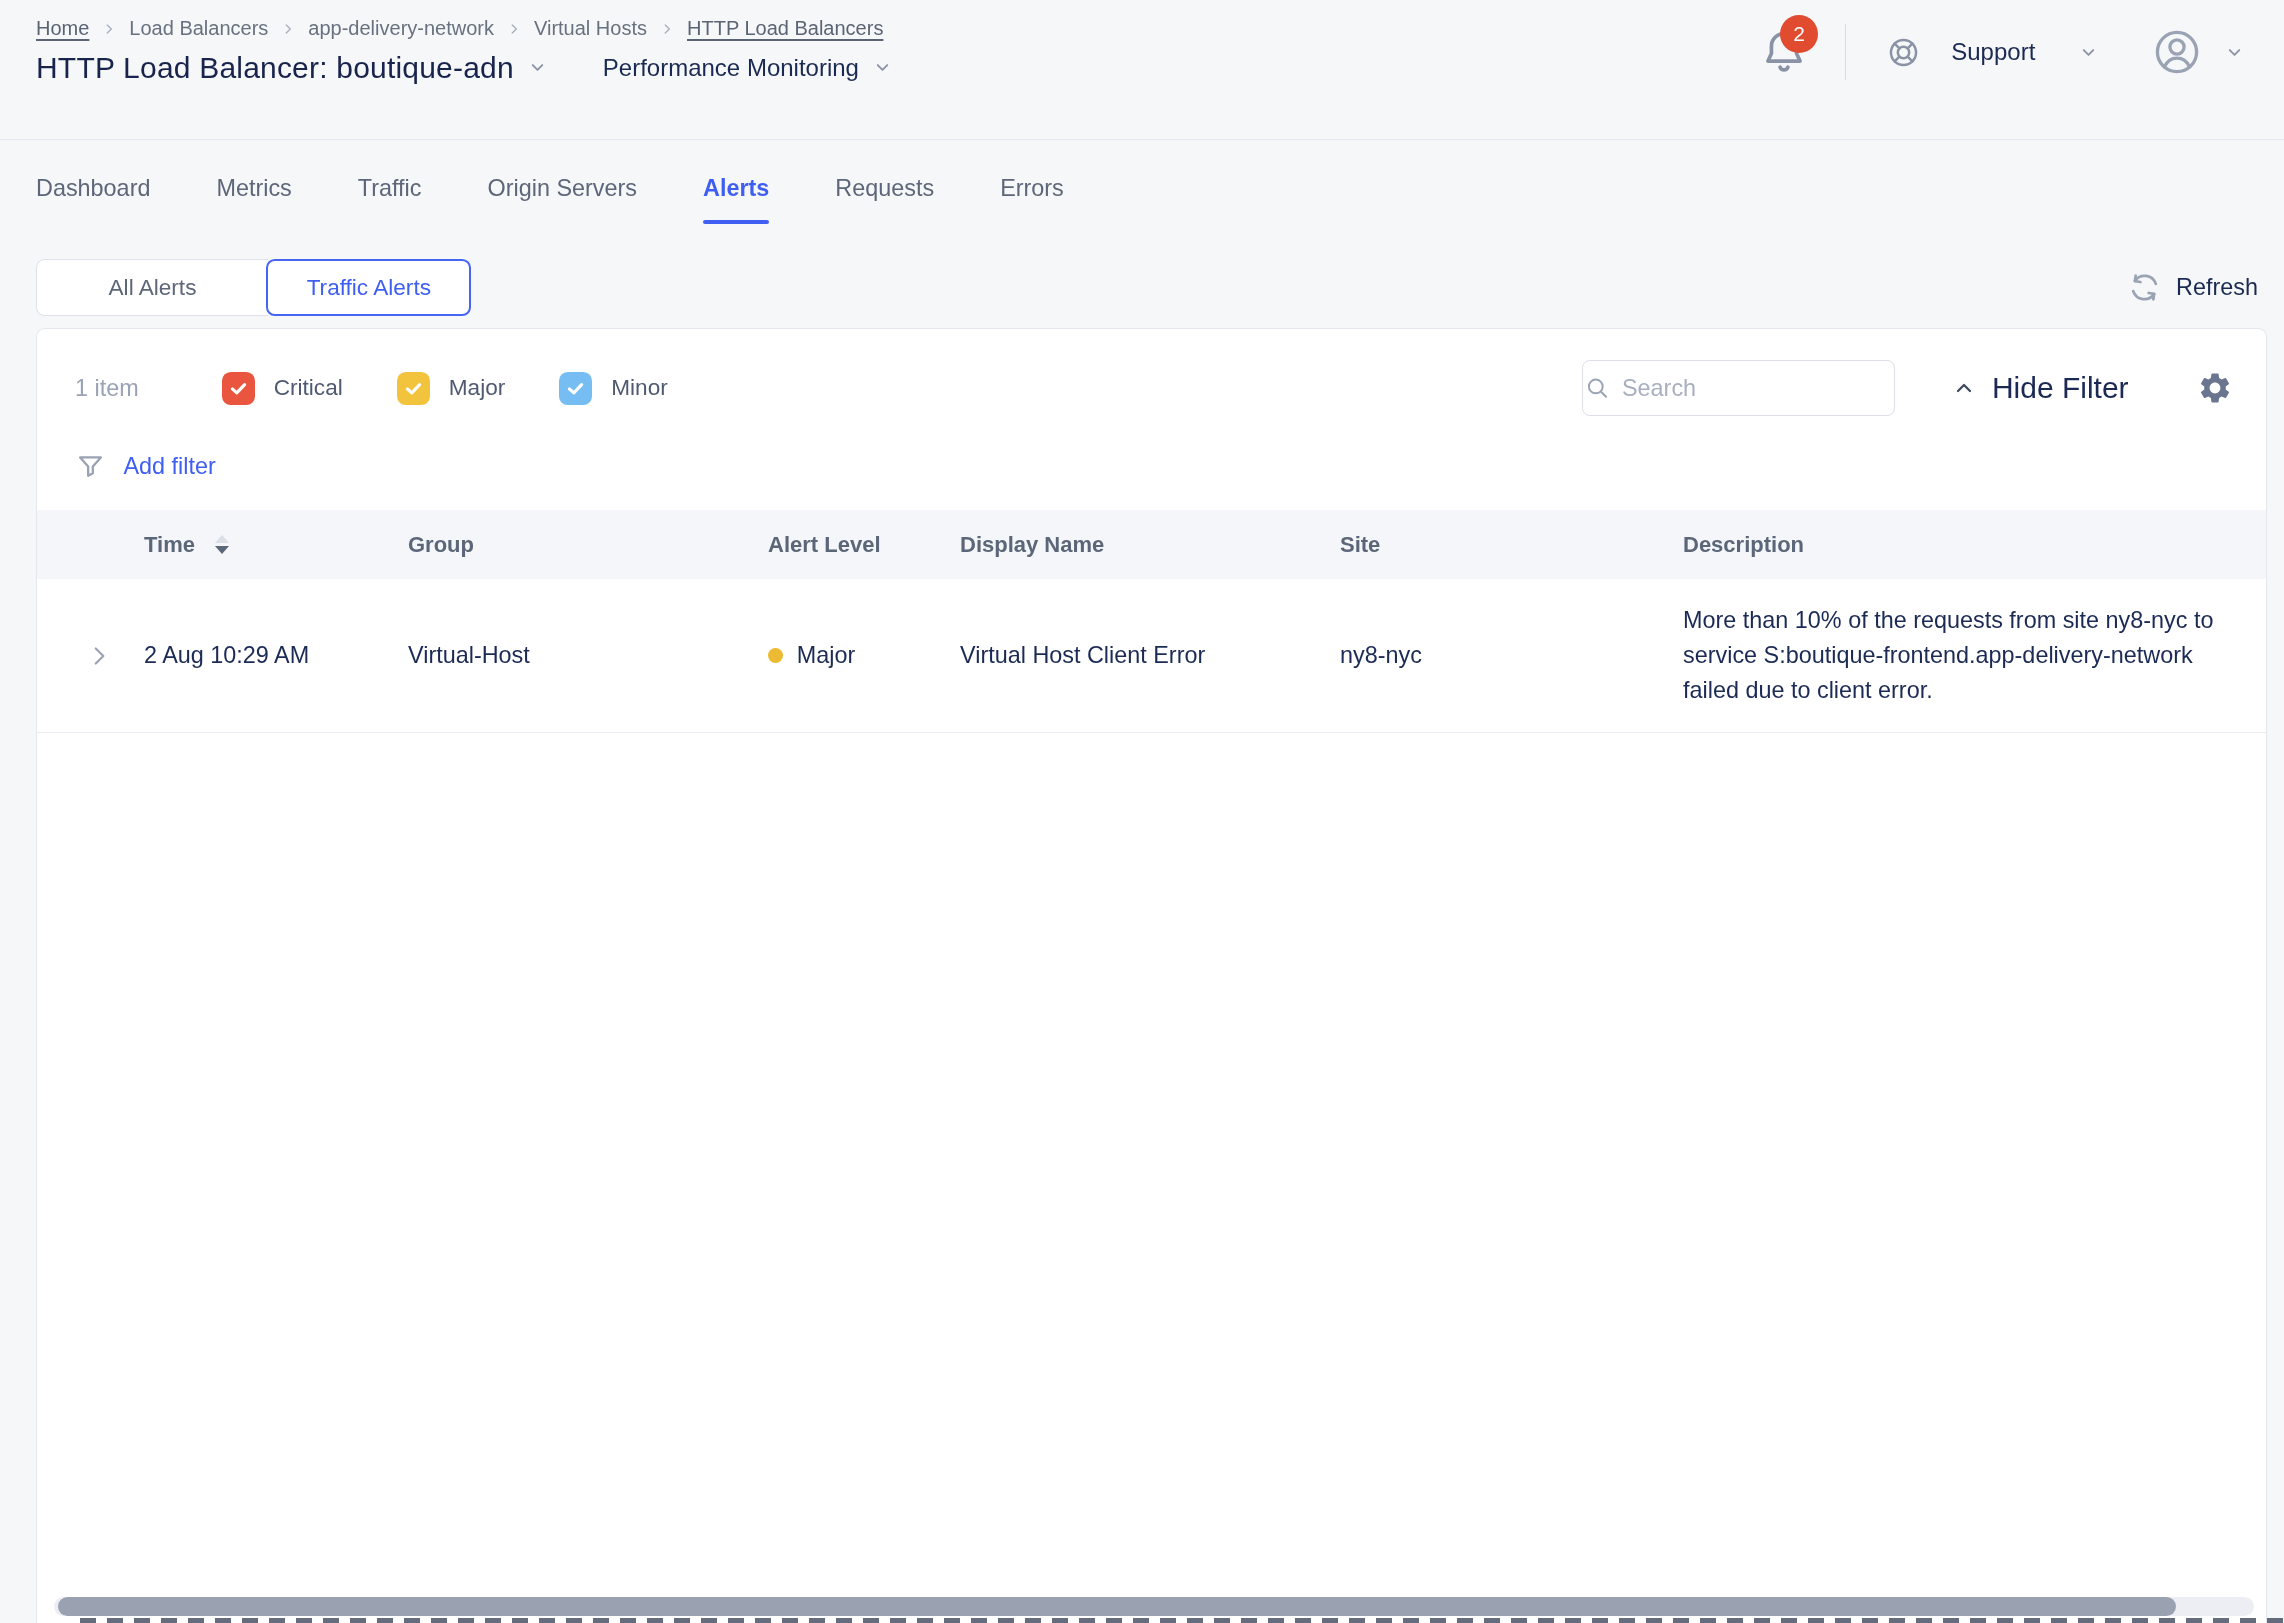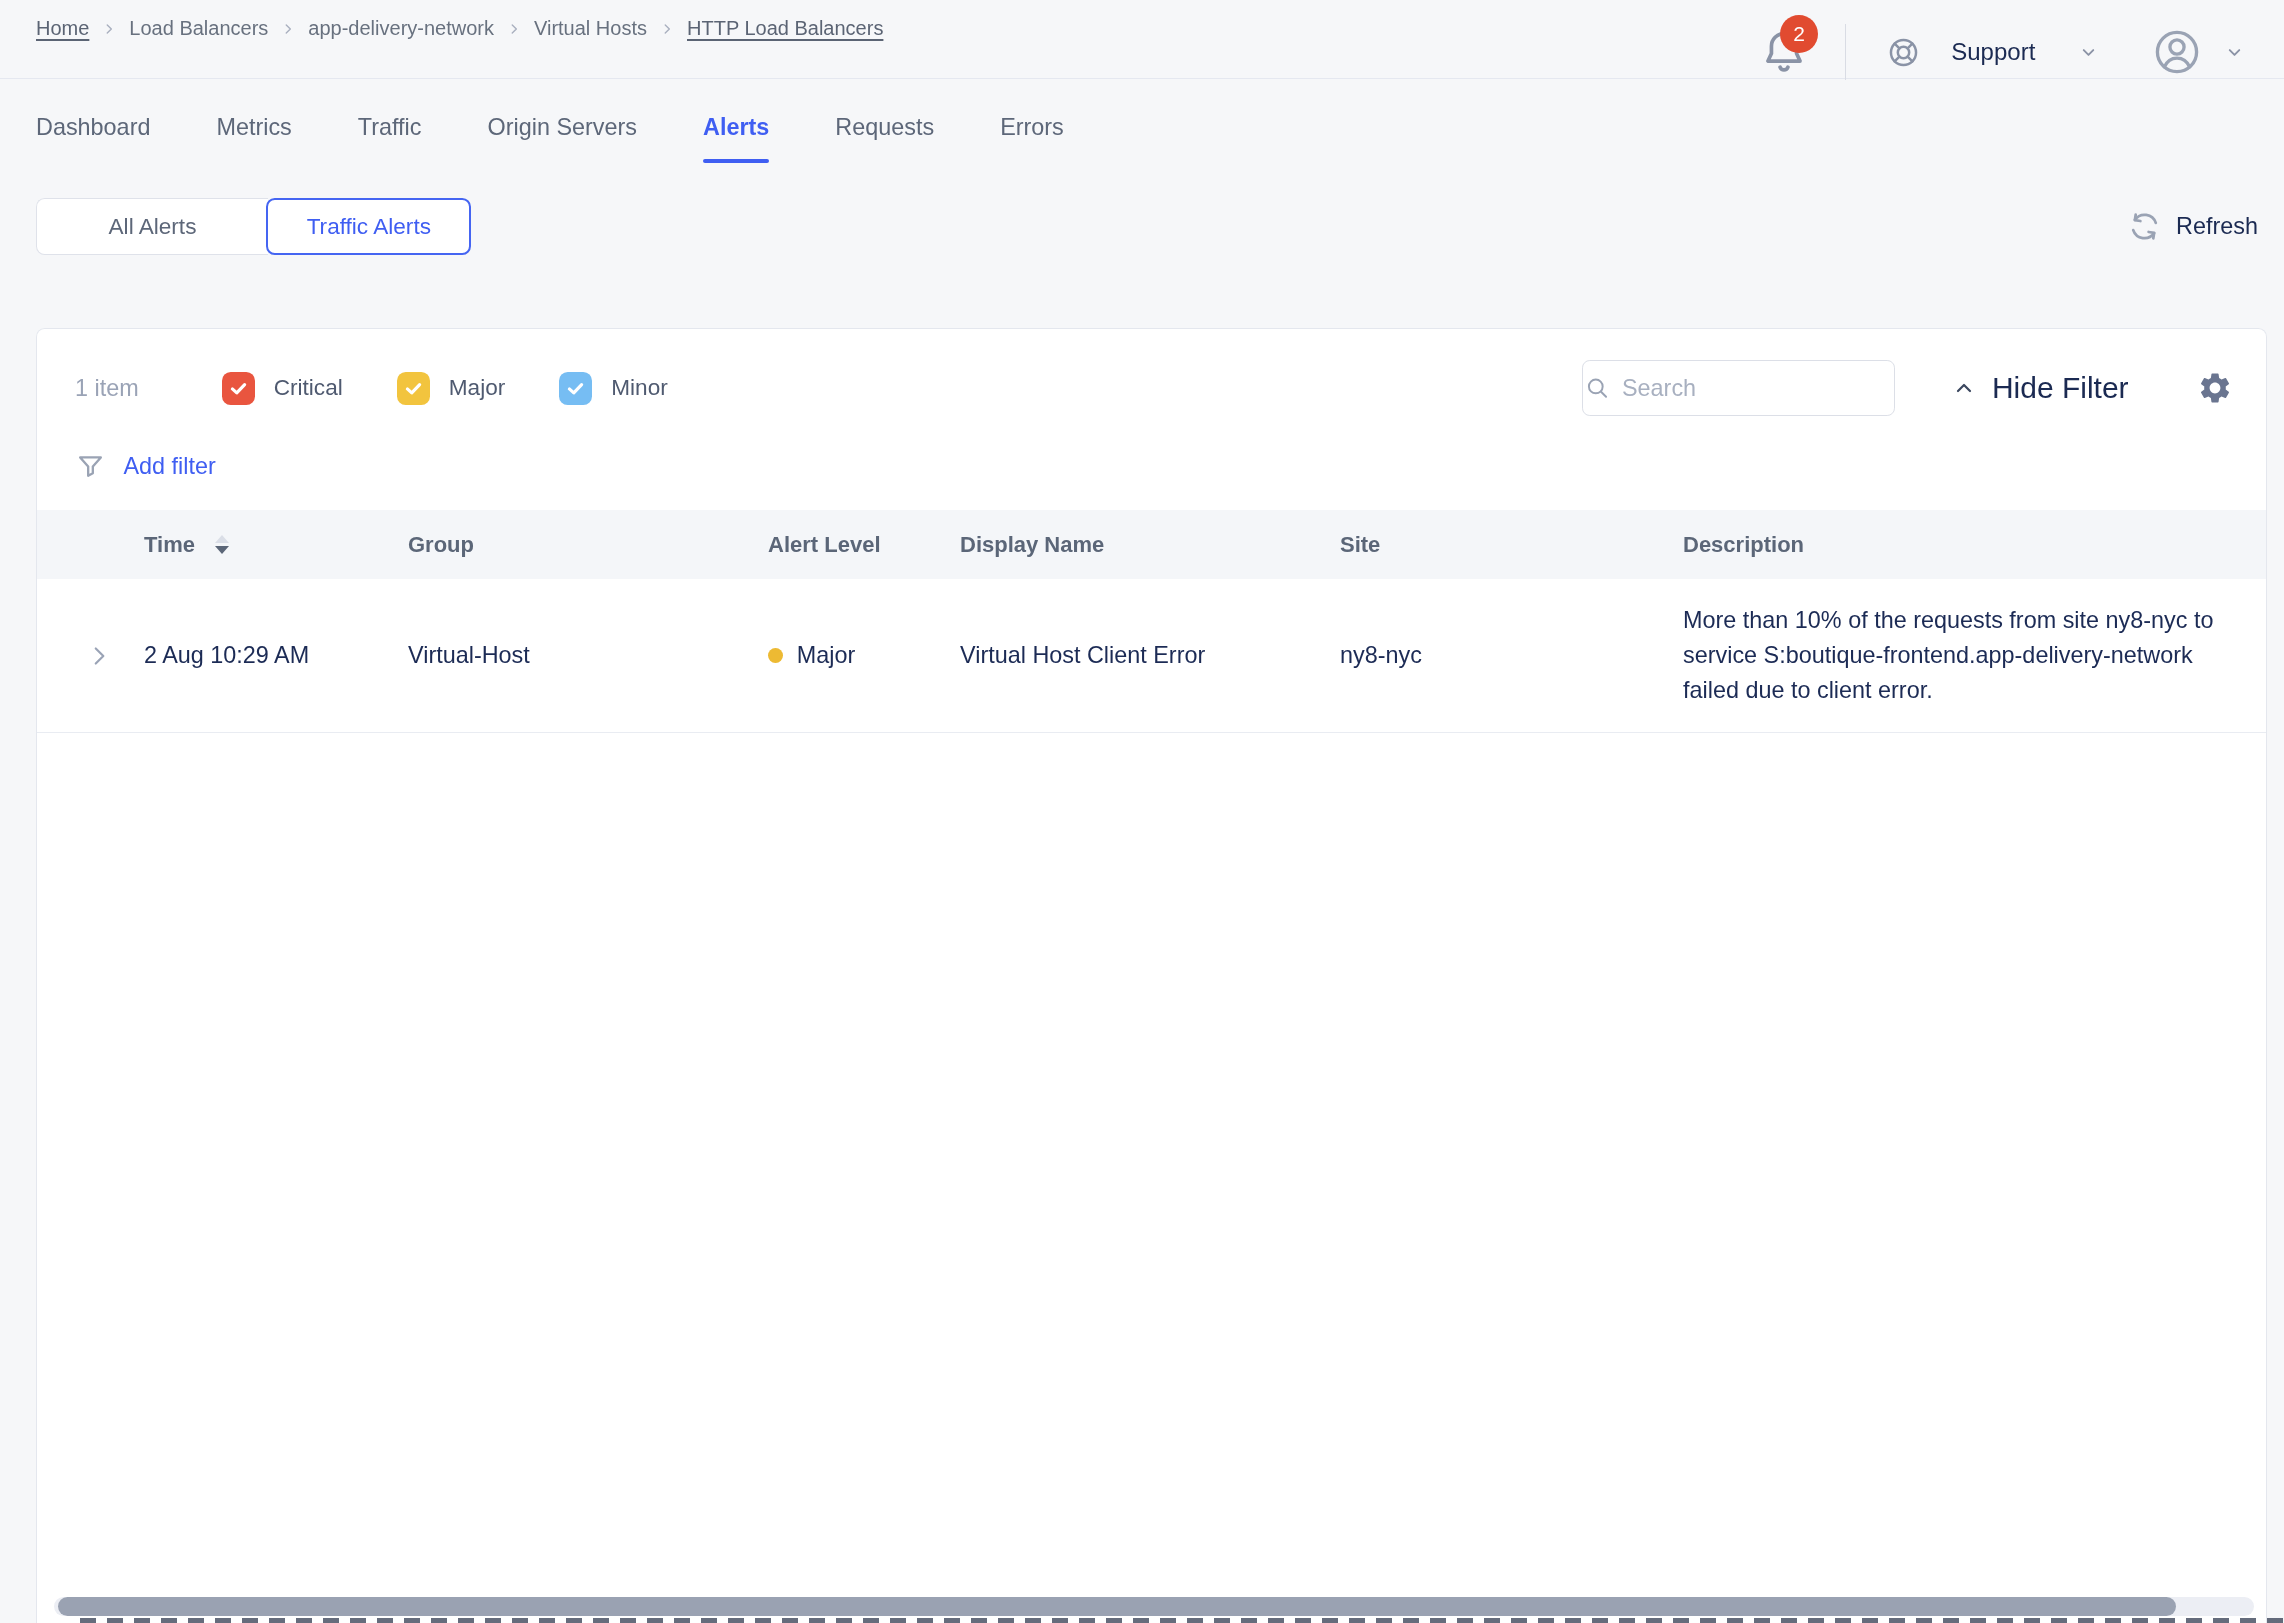--- a/index.html
+++ b/index.html
@@ -1,20 +1,20 @@
 <!DOCTYPE html>
 <html style="font-size:14px"><head>
 <meta charset="utf-8">
 <style>
   * { margin:0; padding:0; box-sizing:border-box; }
   body { width:2284px; height:1623px; overflow:hidden; font-family:"Liberation Sans", sans-serif; }
   .page { position:relative; width:2284px; height:1623px; background:#f6f7f9; overflow:hidden; }
 
   
-  .topbar { position:relative; height:79px; background:#f6f7f9; border-bottom:1.7px solid #e5e8f0; }
+  .topbar { position:relative; height:140px; background:#f6f7f9; border-bottom:1.7px solid #e5e8f0; }
   .breadcrumb { display:flex; align-items:center; gap:13px; padding:17.4px 0 0 36px; font-size:20px; color:#68717f; }
   .crumb { white-space:nowrap; }
   .crumb.link { text-decoration:underline; text-underline-offset:4.3px; color:#5b6474; }
   .crumb-sep svg { display:block; }
   .title-row { display:flex; align-items:center; margin:10.4px 0 0 36px; }
   .page-title { font-size:30px; font-weight:500; color:#18244c; letter-spacing:0.2px; }
   .chev { display:inline-flex; margin-left:14px; color:#8b93a6; }
   .view-select { display:flex; align-items:center; margin-left:56px; }
   .view-select .label { font-size:24px; font-weight:500; color:#1b2a52; }
 
@@ -109,20 +109,36 @@
         </span>
       <span class="crumb">Virtual Hosts</span>
       <span class="crumb-sep">
           <svg class="icon" width="14" height="14" viewBox="0 0 24 24" fill="none" stroke="#a9b0bf" stroke-width="2.4" stroke-linecap="round" stroke-linejoin="round">
             <polyline points="9 5 16 12 9 19"></polyline>
           </svg>
         </span>
       <span class="crumb link">HTTP Load Balancers</span>
     </nav>
 
+    <div class="title-row">
+      <h1 class="page-title">HTTP Load Balancer: boutique-adn</h1>
+      <span class="chev">
+          <svg class="icon" width="19" height="19" viewBox="0 0 24 24" fill="none" stroke="#8b93a6" stroke-width="2.4" stroke-linecap="round" stroke-linejoin="round">
+            <polyline points="6 9 12 15 18 9"></polyline>
+          </svg>
+        </span>
+      <div class="view-select">
+        <span class="label">Performance Monitoring</span>
+        <span class="chev">
+            <svg class="icon" width="19" height="19" viewBox="0 0 24 24" fill="none" stroke="#8b93a6" stroke-width="2.4" stroke-linecap="round" stroke-linejoin="round">
+              <polyline points="6 9 12 15 18 9"></polyline>
+            </svg>
+          </span>
+      </div>
+    </div>
 
     <div class="topbar-right">
       <div class="bell-wrap">
         <svg class="icon" width="52" height="56" viewBox="0 0 24 24" fill="none" stroke="#8a93a6" stroke-width="1.7" stroke-linecap="round" stroke-linejoin="round">
             <path d="M12 3.5a5.8 5.8 0 0 0-5.8 5.8v3.4L4.6 16.2h14.8l-1.6-3.5V9.3A5.8 5.8 0 0 0 12 3.5z"></path>
             <path d="M10.2 19a1.9 1.9 0 0 0 3.6 0"></path>
           </svg>
         <span class="badge">2</span>
       </div>
       <div class="top-divider"></div>

